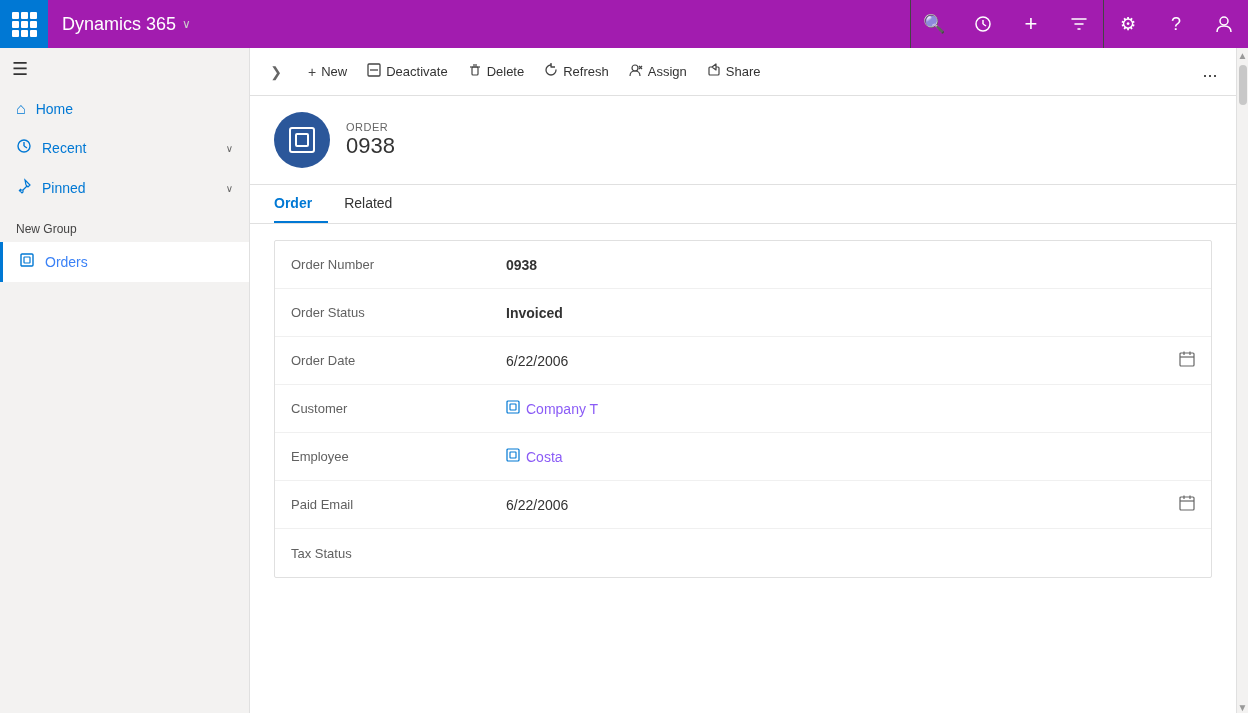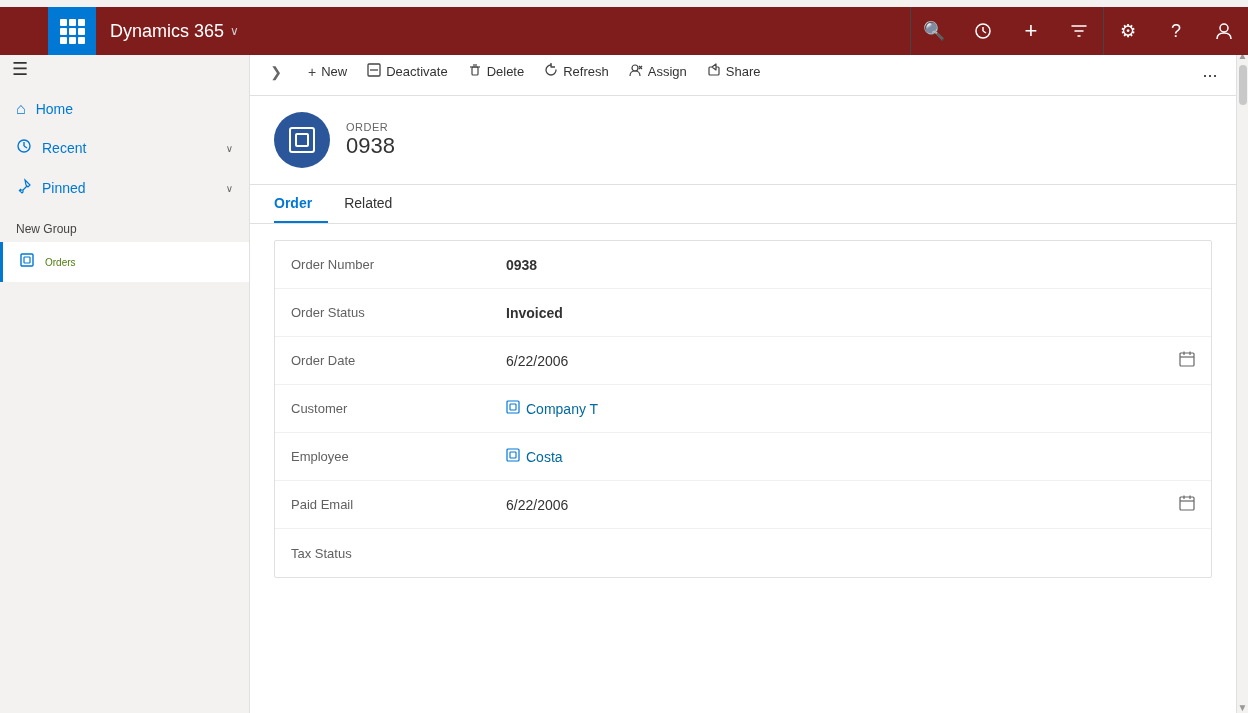--- a/index.html
+++ b/index.html
@@ -1,22 +1,22 @@
 <!DOCTYPE html>
 <html><head>
   <meta charset="utf-8">
   <style>
     * { box-sizing: border-box; margin: 0; padding: 0; }
     body { font-family: 'Segoe UI', sans-serif; font-size: 14px; background: #f3f2f1; overflow: hidden; width: 1248px; height: 713px; }
 
     
     .topbar {
       display: flex; align-items: center;
-      background: #7f1d1d; height: 48px; width: 100%;
-      position: fixed; top: 7px; left: 0; z-index: 100; padding-left: 48px;
+      background: #a21caf; height: 48px; width: 100%;
+      position: fixed; top: 0; left: 0; z-index: 100;
     }
     .topbar-waffle {
       width: 48px; height: 48px;
       background: #0078d4;
       display: flex; align-items: center; justify-content: center;
       flex-shrink: 0; cursor: pointer;
     }
     .waffle-grid {
       display: grid; grid-template-columns: repeat(3,7px); grid-template-rows: repeat(3,7px); gap: 2px;
     }
@@ -75,21 +75,21 @@
       padding: 14px 16px 6px; font-size: 12px; font-weight: 400;
       color: #444; text-transform: none; letter-spacing: 0;
     }
     .sidebar-item {
       display: flex; align-items: center; gap: 10px;
       padding: 10px 12px 10px 16px; cursor: pointer;
       background: white; border-left: 3px solid #0078d4;
       color: #333; font-size: 14px;
     }
     .sidebar-item .item-icon { font-size: 16px; color: #0078d4; }
-    .sidebar-item .item-label { color: #4d7c0f; font-size: 10px; }
+    .sidebar-item .item-label { color: #3b82f6; font-size: 14px; }
 
     
     .main {
       flex: 1; display: flex; flex-direction: column;
       background: white; overflow: hidden; position: relative;
     }
 
     
     .command-bar {
       display: flex; align-items: center;
@@ -161,21 +161,21 @@
     }
     .form-row {
       display: grid; grid-template-columns: 200px 1fr 40px;
       align-items: center; padding: 12px 16px;
       border-bottom: 1px solid #f0f0f0; min-height: 48px; gap: 15px;
     }
     .form-row:last-child { border-bottom: none; }
     .form-label { color: #616161; font-size: 13px; }
     .form-value { color: #333; font-size: 14px; }
     .form-value.bold { font-weight: 600; }
-    .form-value.link { color: #0369a1; cursor: pointer; text-decoration: none; display: flex; align-items: center; gap: 6px; }
+    .form-value.link { color: #8b5cf6; cursor: pointer; text-decoration: none; display: flex; align-items: center; gap: 6px; }
     .form-calendar-icon { color: #666; font-size: 16px; cursor: pointer; justify-self: end; }
     .link-icon { font-size: 14px; color: #0078d4; }
 
     
     .main-scroll { flex: 1; overflow-y: auto; display: flex; flex-direction: column; }
   </style>
 </head>
 <body>
 
 <div class="topbar">

